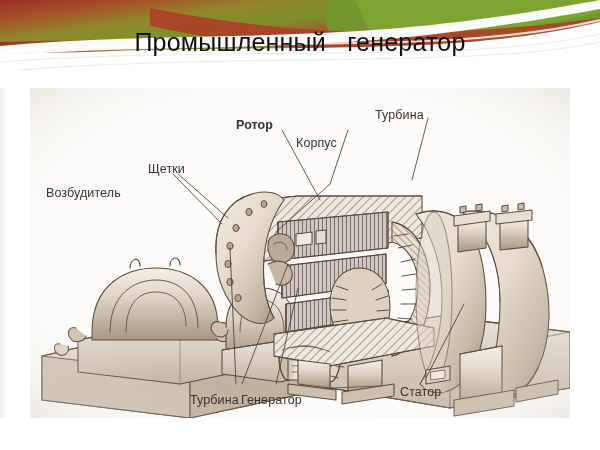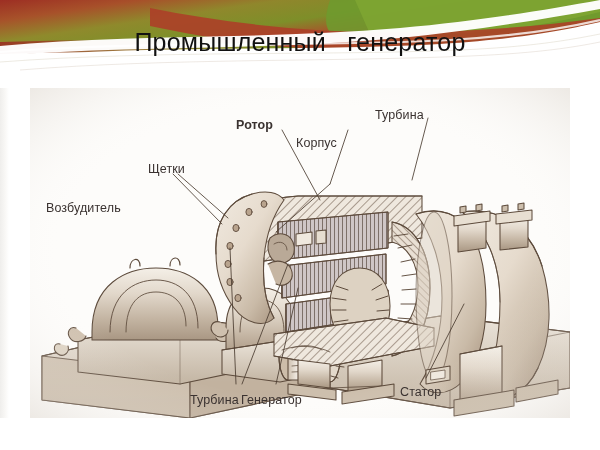--- a/index.html
+++ b/index.html
@@ -402,21 +402,21 @@
           <path d="M212,296 L258,176"></path>
           <path d="M246,296 L268,200"></path>
           <path d="M396,290 L434,216"></path>
         </g>
       </g>
 
       <rect x="0" y="0" width="540" height="330" fill="url(#vign)"></rect>
     </svg>
   </div>
 
-  <div class="label" style="left:46px; top:186px;margin-top:15px;">Возбудитель</div>
+  <div class="label" style="left:46px; top:186px;">Возбудитель</div>
   <div class="label" style="left:148px; top:162px;">Щетки</div>
   <div class="label" style="left:236px; top:118px;font-weight:bold;">Ротор</div>
   <div class="label" style="left:296px; top:118px;margin-top:18px;">Корпус</div>
   <div class="label" style="left:375px; top:100px;margin-top:8px;">Турбина</div>
   <div class="label" style="left:190px; top:393px;">Турбина</div>
   <div class="label" style="left:241px; top:393px;">Генератор</div>
   <div class="label" style="left:400px; top:385px;">Статор</div>
 
 </div>
 

